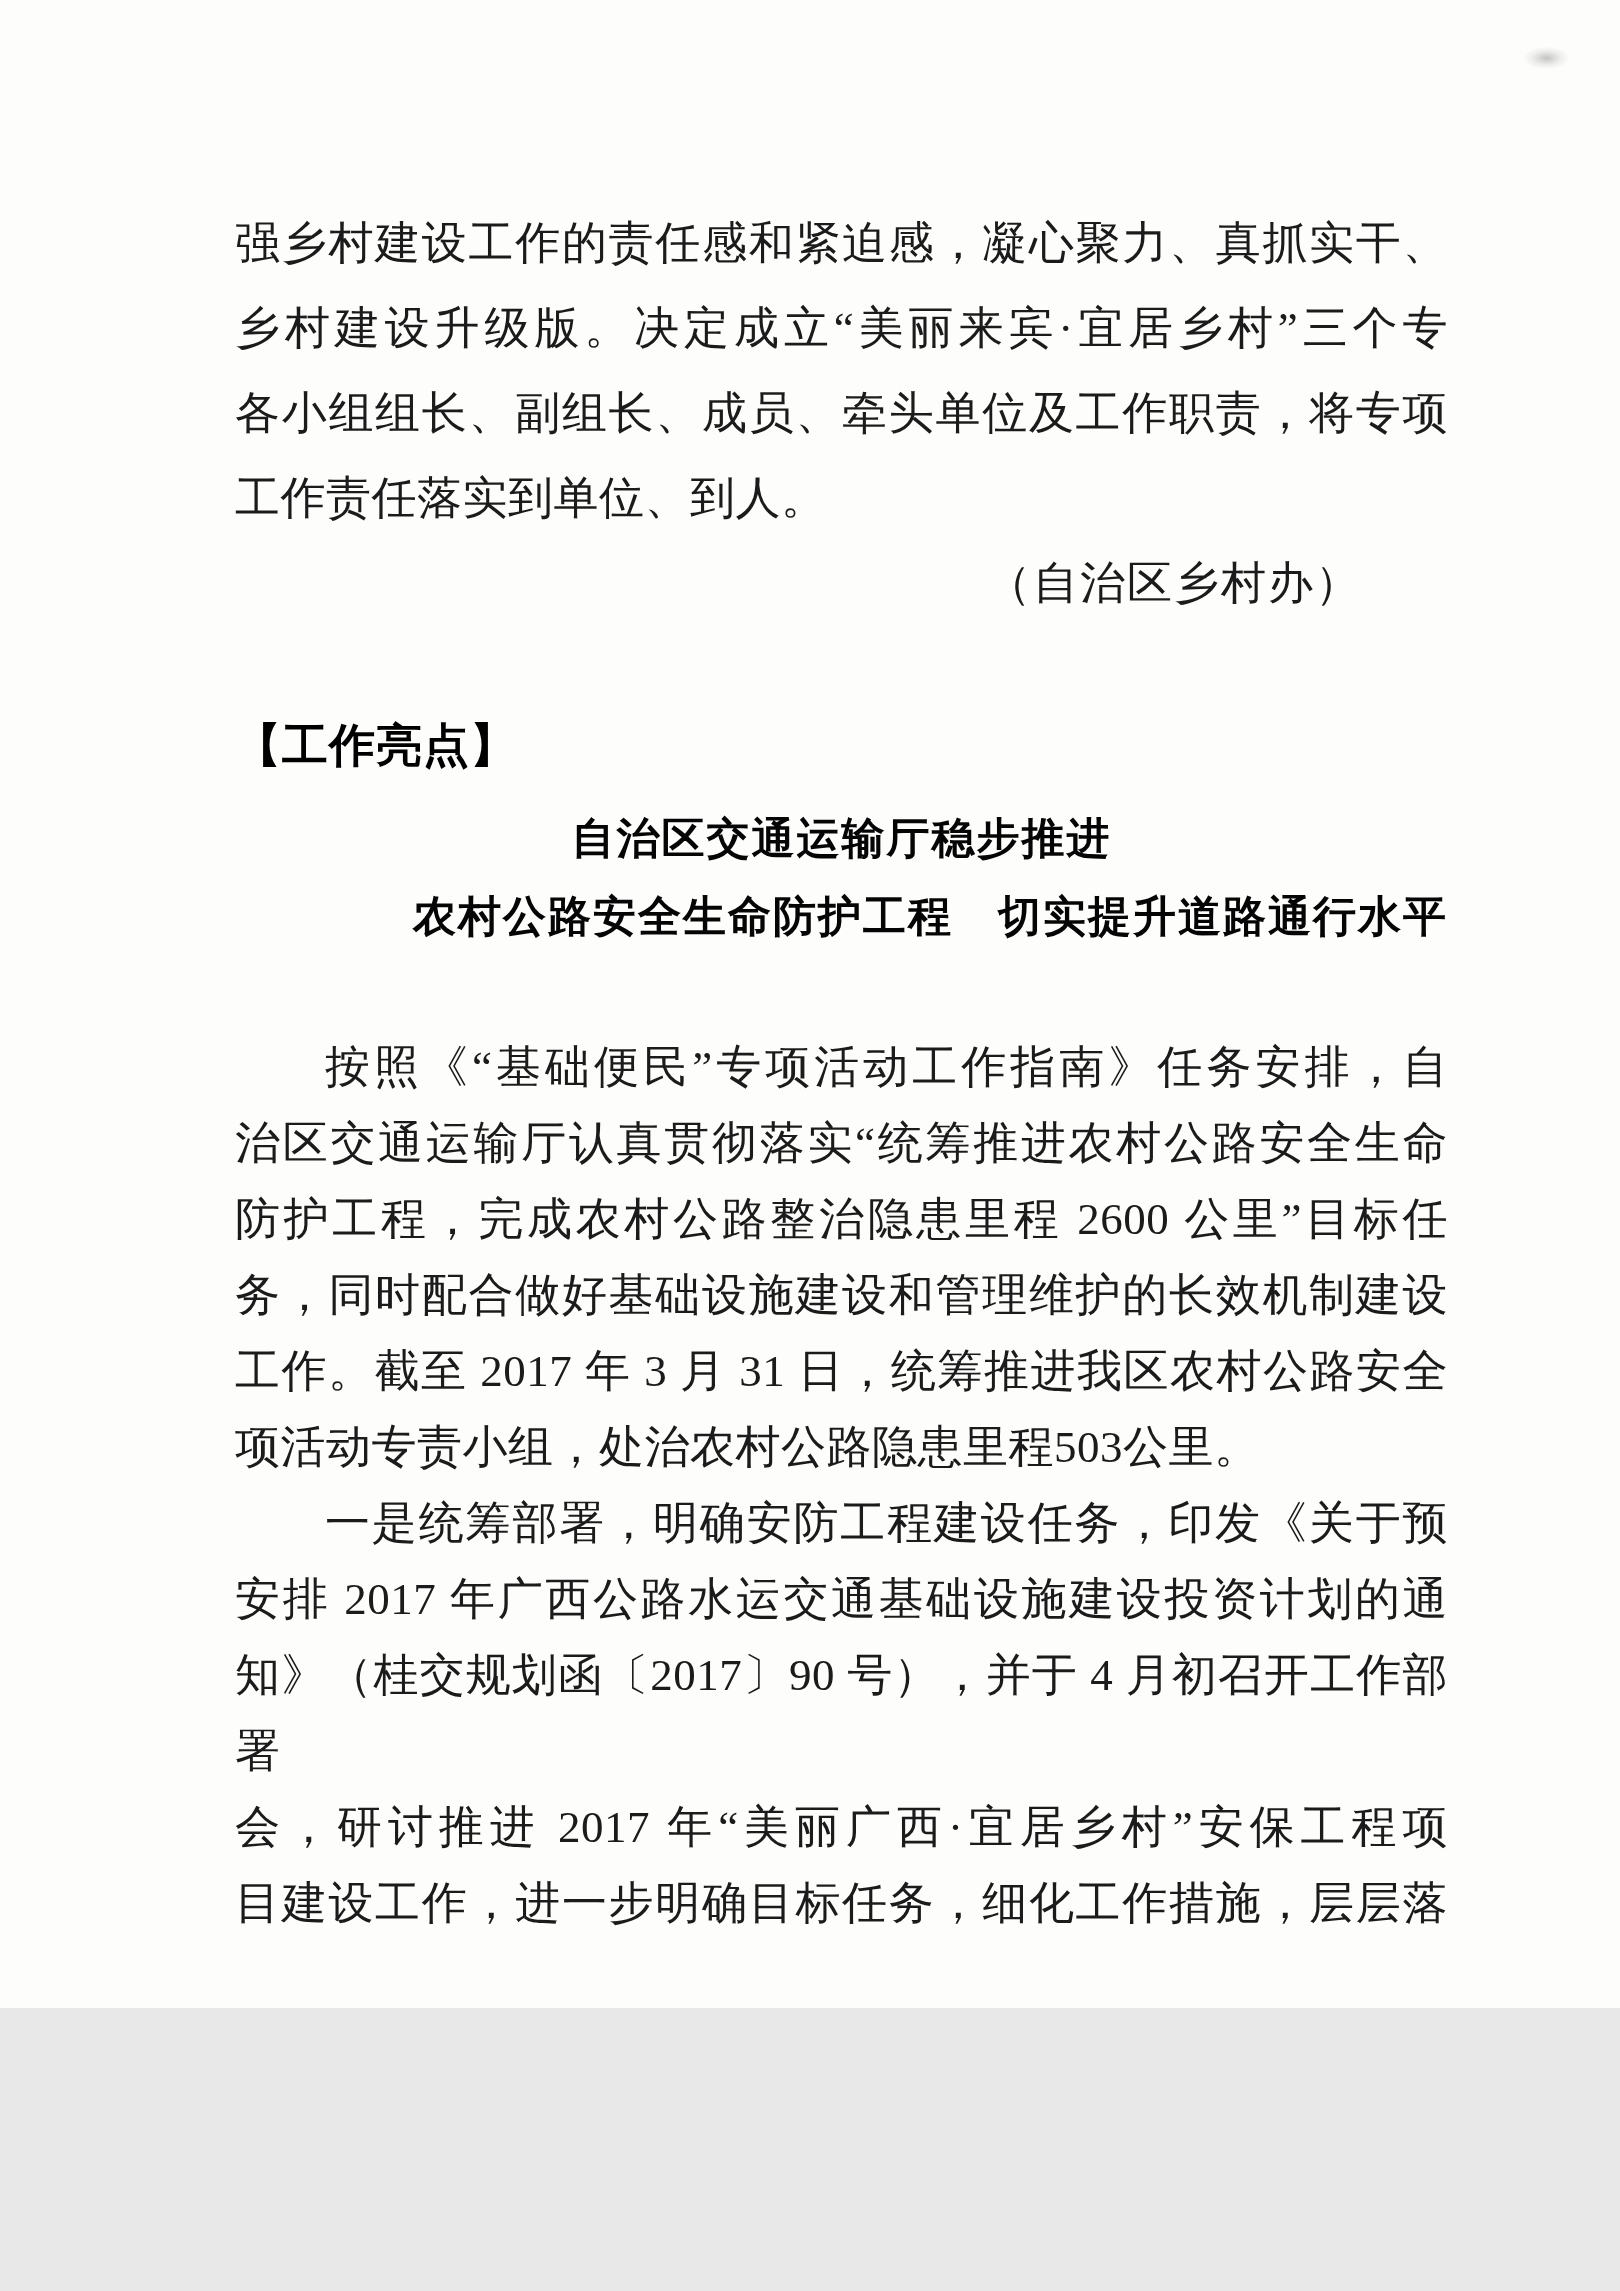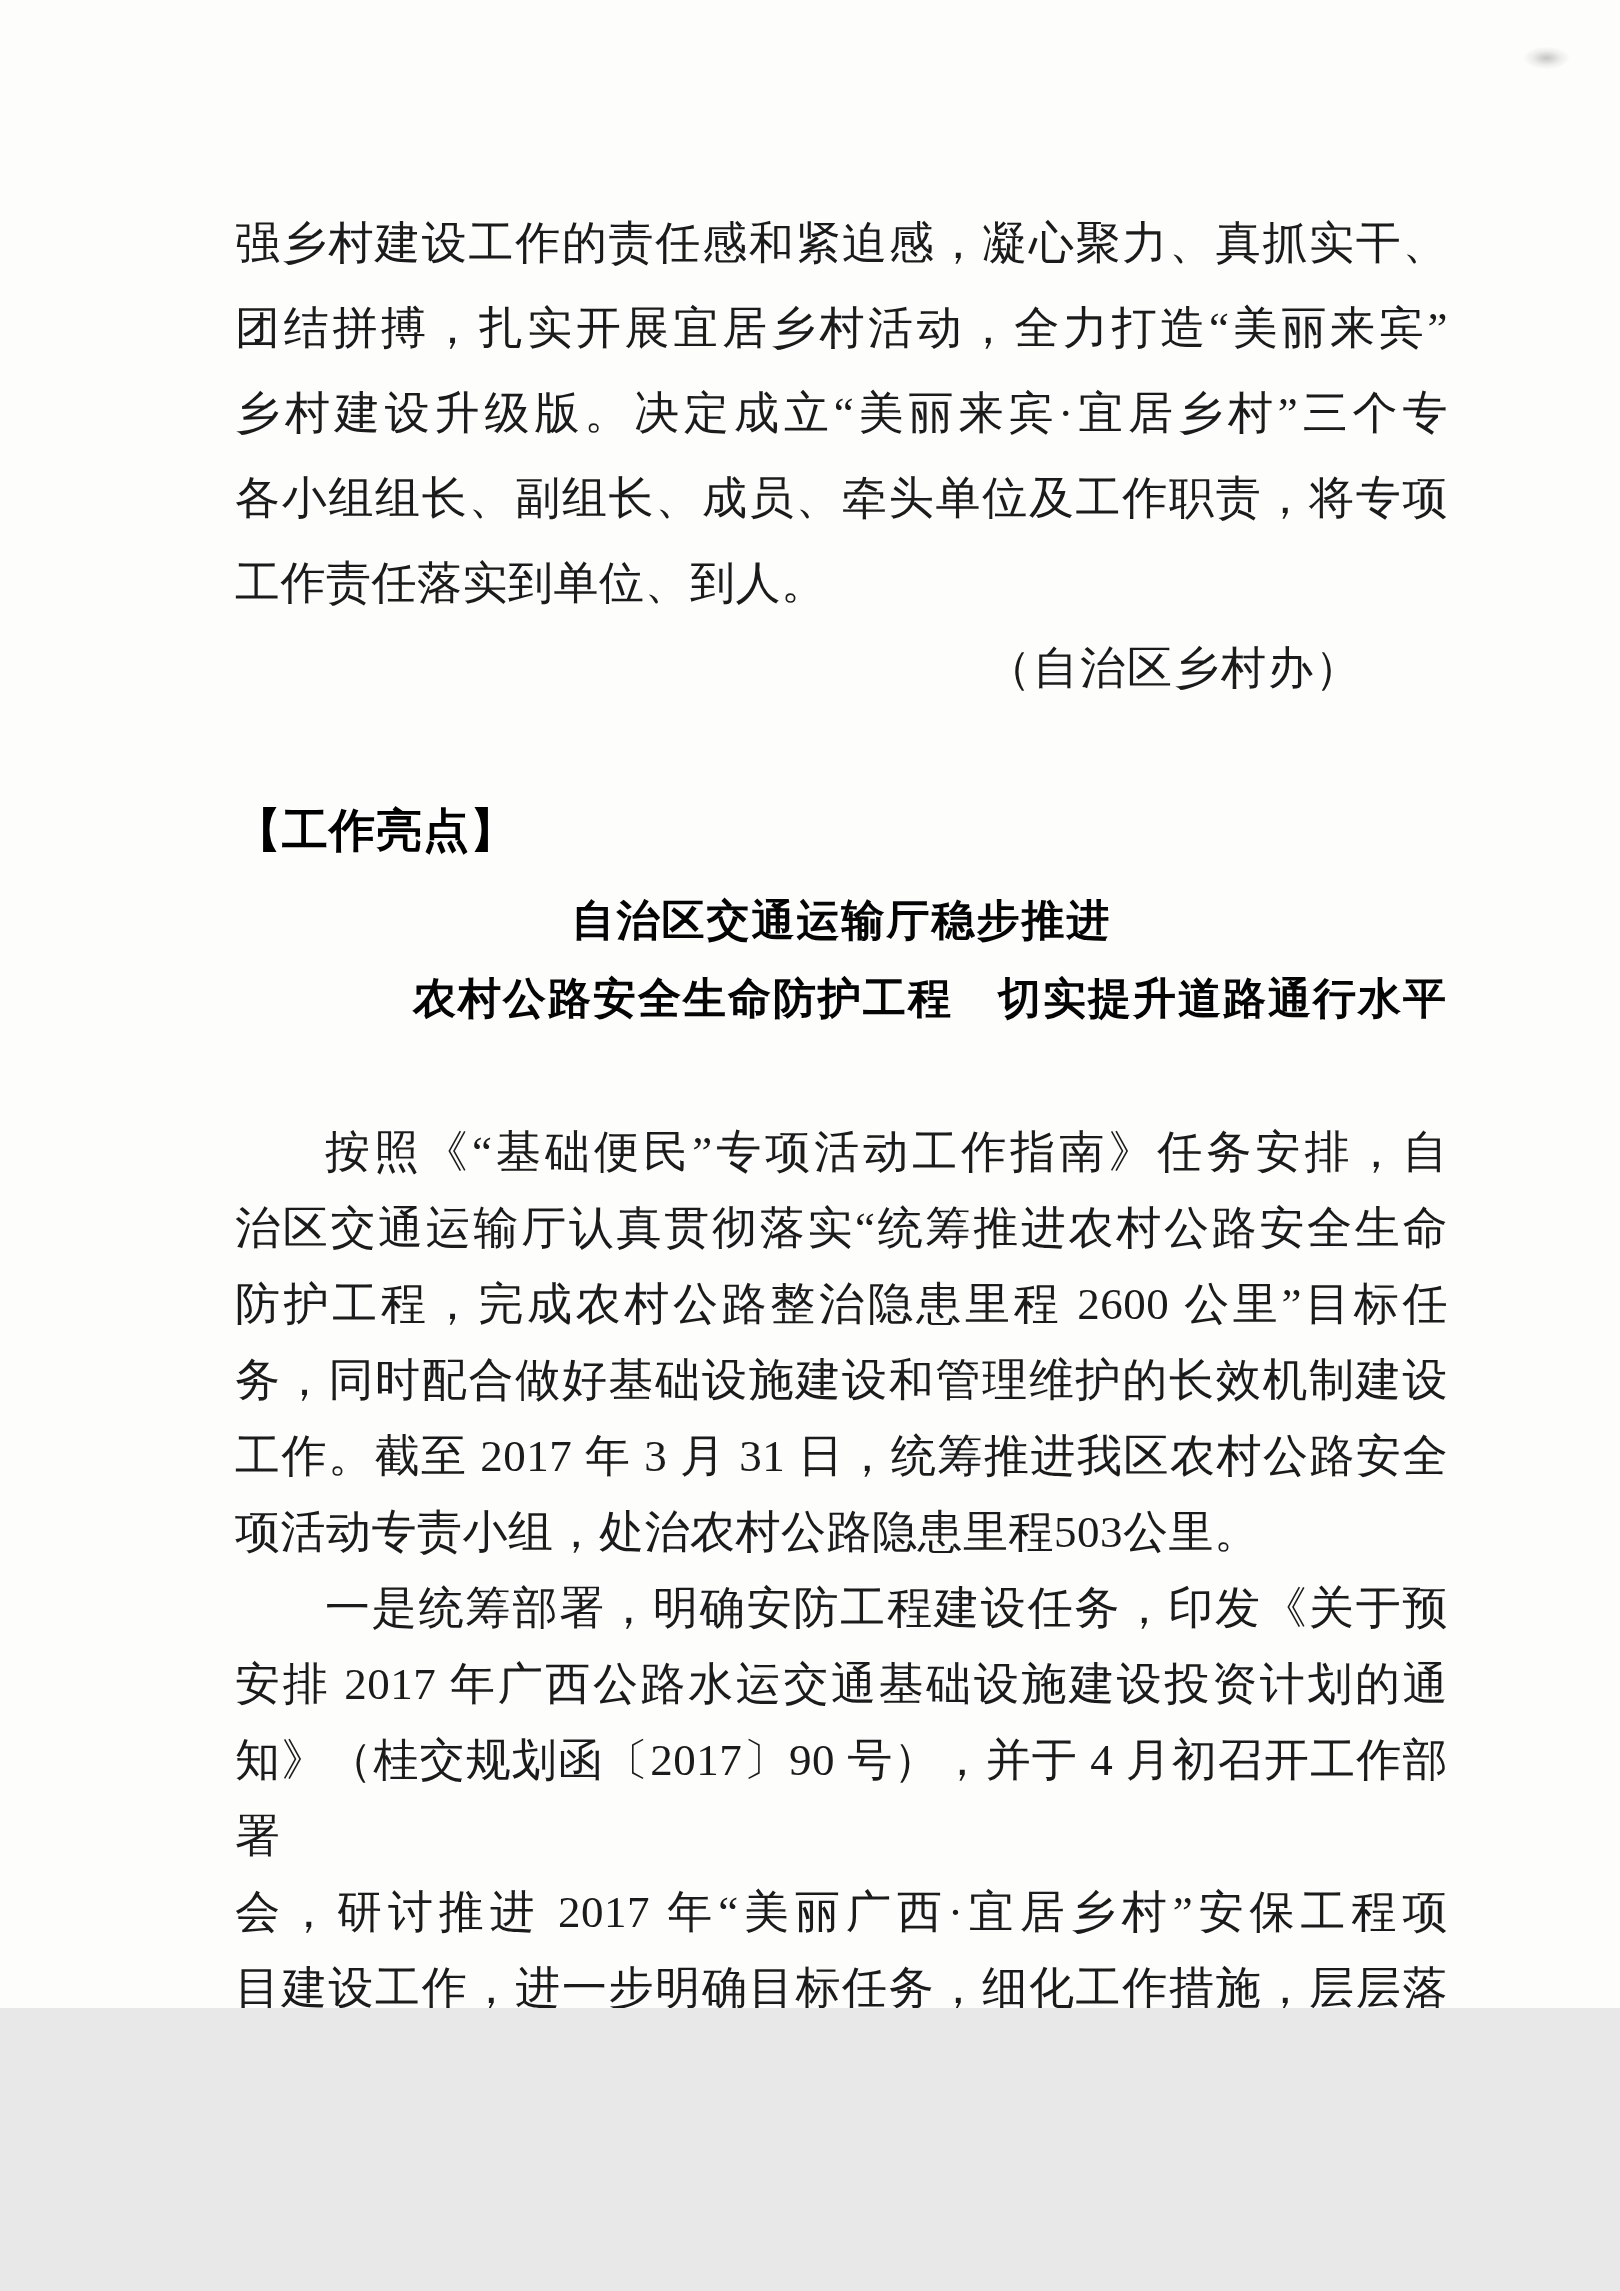--- a/index.html
+++ b/index.html
@@ -62,21 +62,21 @@
   .section-heading {
     margin-top: 90px;
     font-family: "Liberation Sans", "DejaVu Sans", sans-serif;
     font-weight: 900;
     color: #000;
     font-size: 46px;
     line-height: 59px;
     letter-spacing: 1px;
   }
   .article-title {
-    font-family: Liberation Mono, monospace;
+    font-family: Liberation Sans, sans-serif;
     font-weight: 900;
     color: #050505;
     font-size: 43px;
     line-height: 59px;
     text-align: center;
     letter-spacing: 2px;
   }
   .article-title.t1 { margin-top: 34px; }
   .article-title.t2 { margin-top: 18.6px; text-align: right; }
   .page-number {
@@ -103,21 +103,20 @@
 </head>
 <body>
 
 <div class="page">
   <div class="smudge"></div>
 
   <div class="content">
 
     <div class="para-a">
       <div class="line fill">强乡村建设工作的责任感和紧迫感，凝心聚力、真抓实干、</div>
-      <div class="line fill">团结拼搏，扎实开展宜居乡村活动，全力打造“美丽来宾”</div>
       <div class="line fill">乡村建设升级版。决定成立“美丽来宾·宜居乡村”三个专</div>
       <div class="line fill">各小组组长、副组长、成员、牵头单位及工作职责，将专项</div>
       <div class="line">工作责任落实到单位、到人。</div>
     </div>
 
     <div class="attribution">（自治区乡村办）</div>
 
     <div class="section-heading">【工作亮点】</div>
 
     <div class="article-title t1">自治区交通运输厅稳步推进</div>

